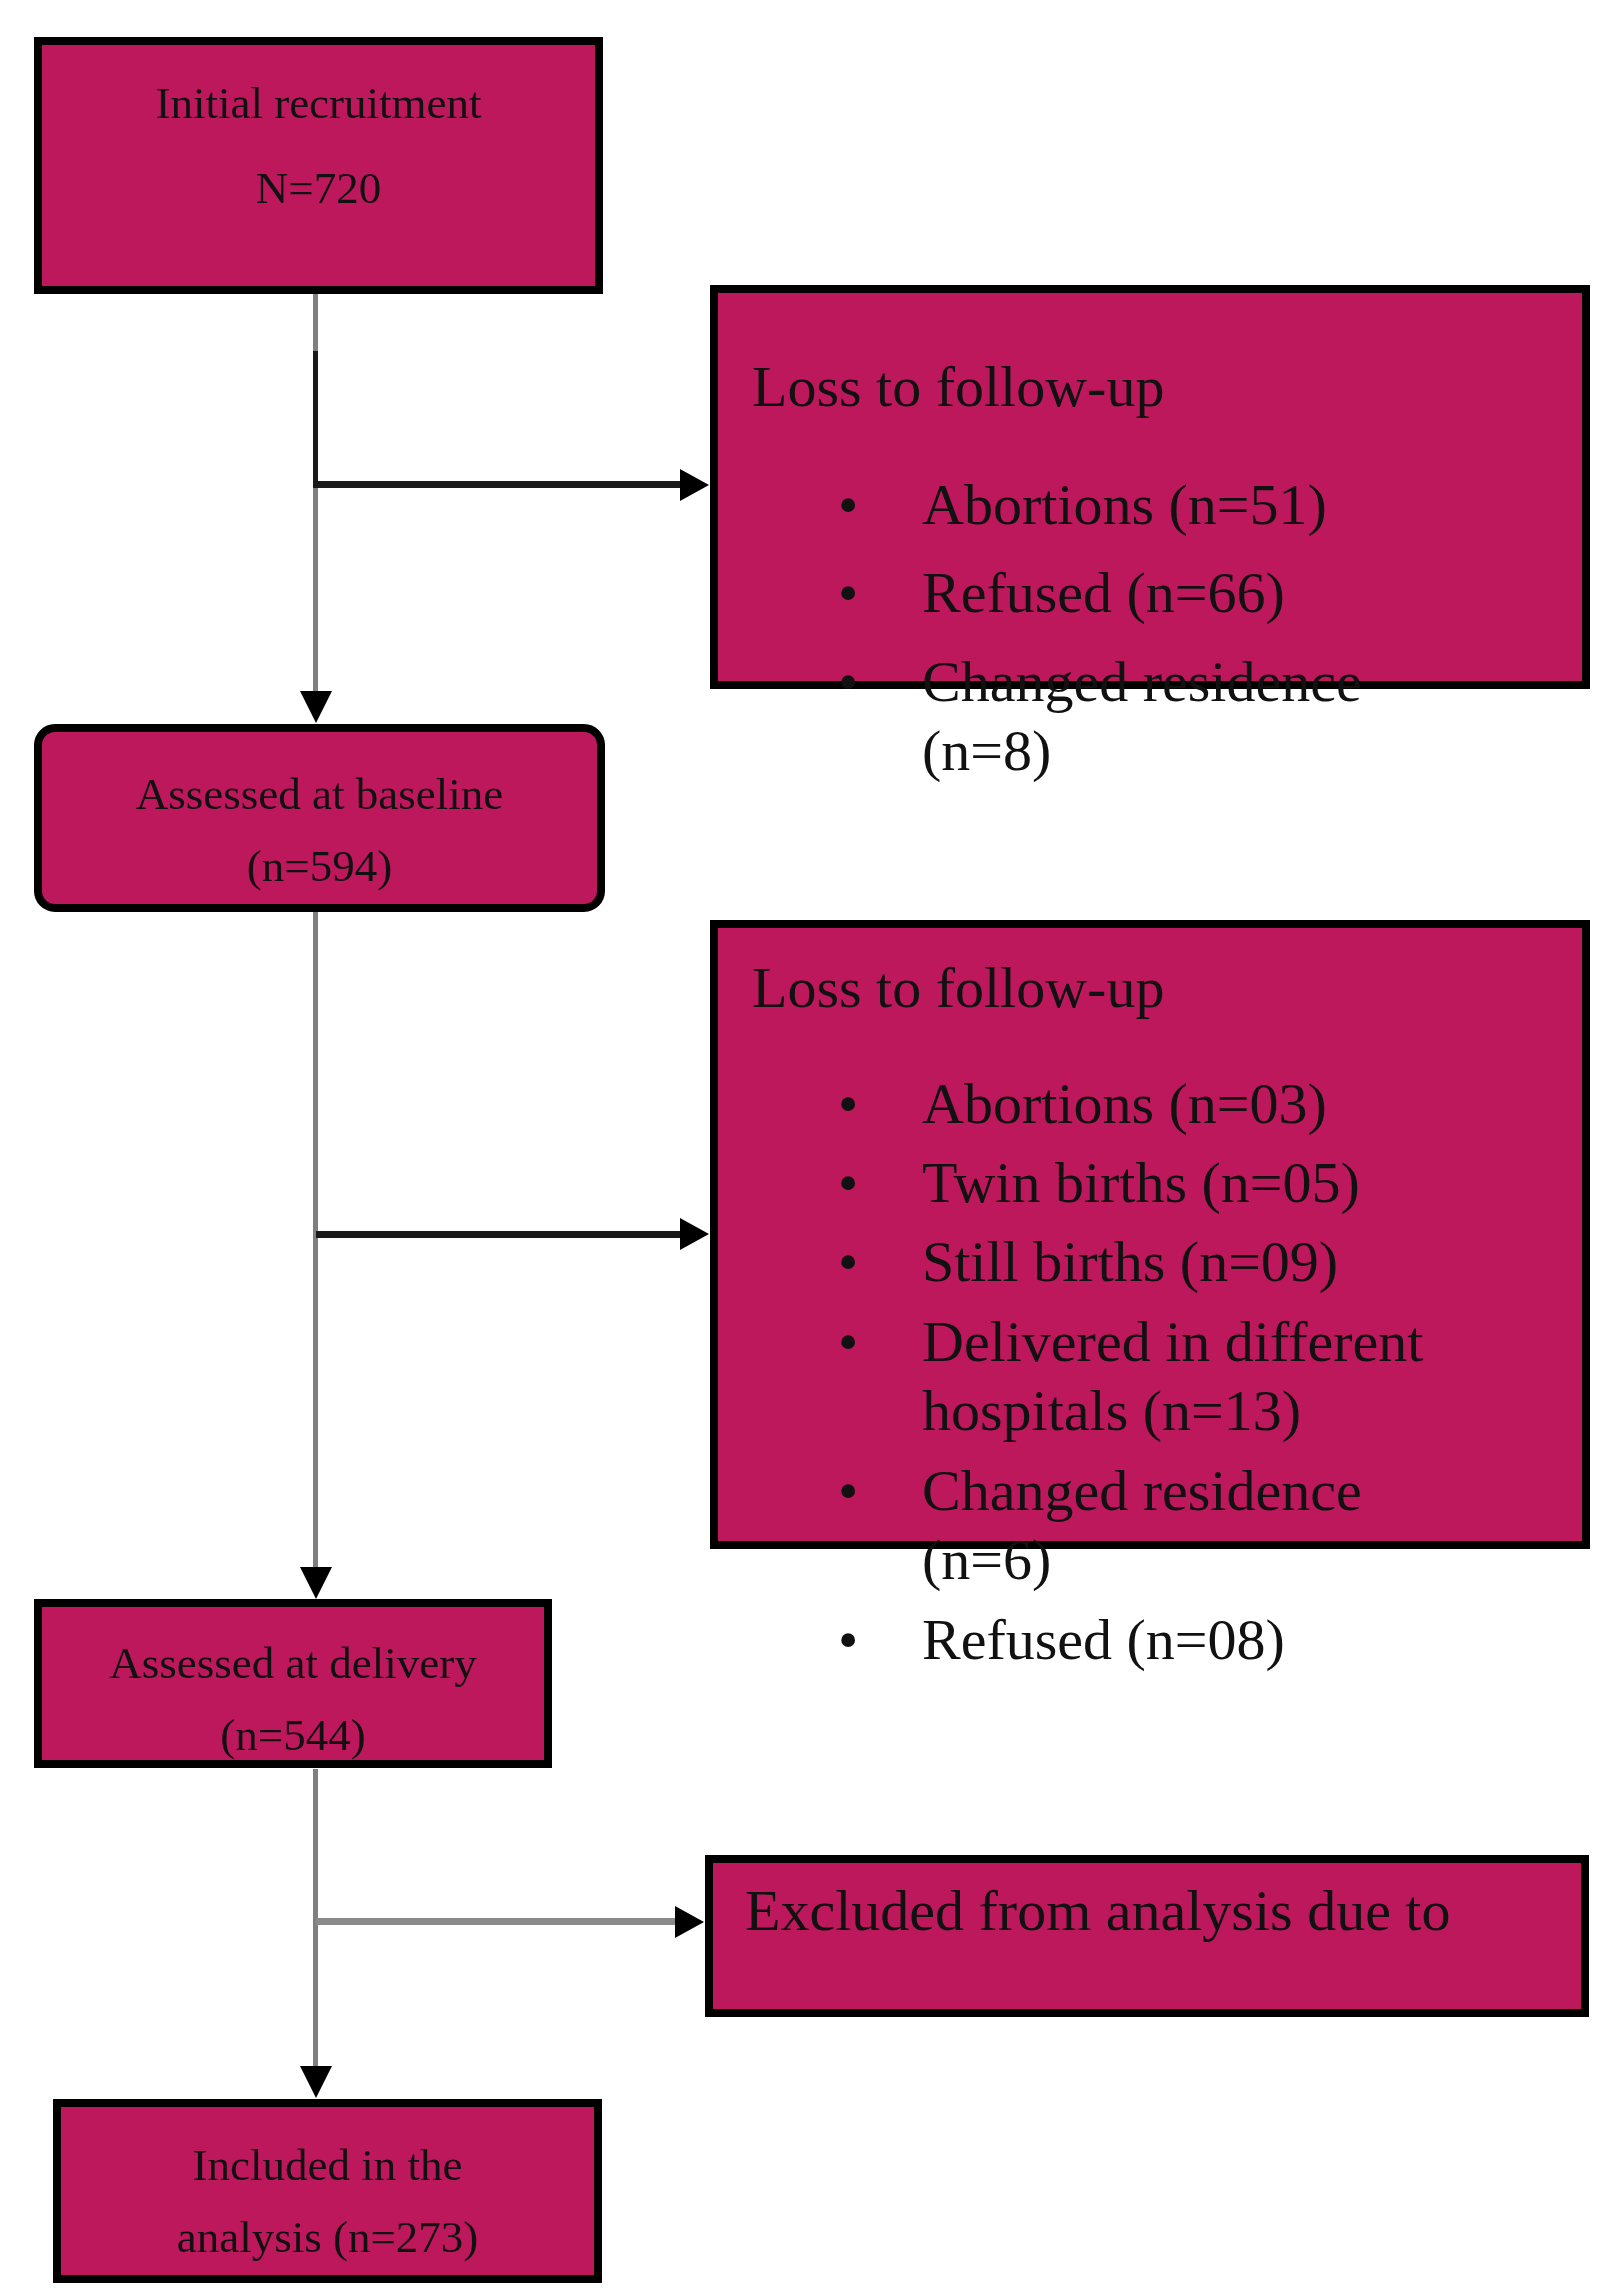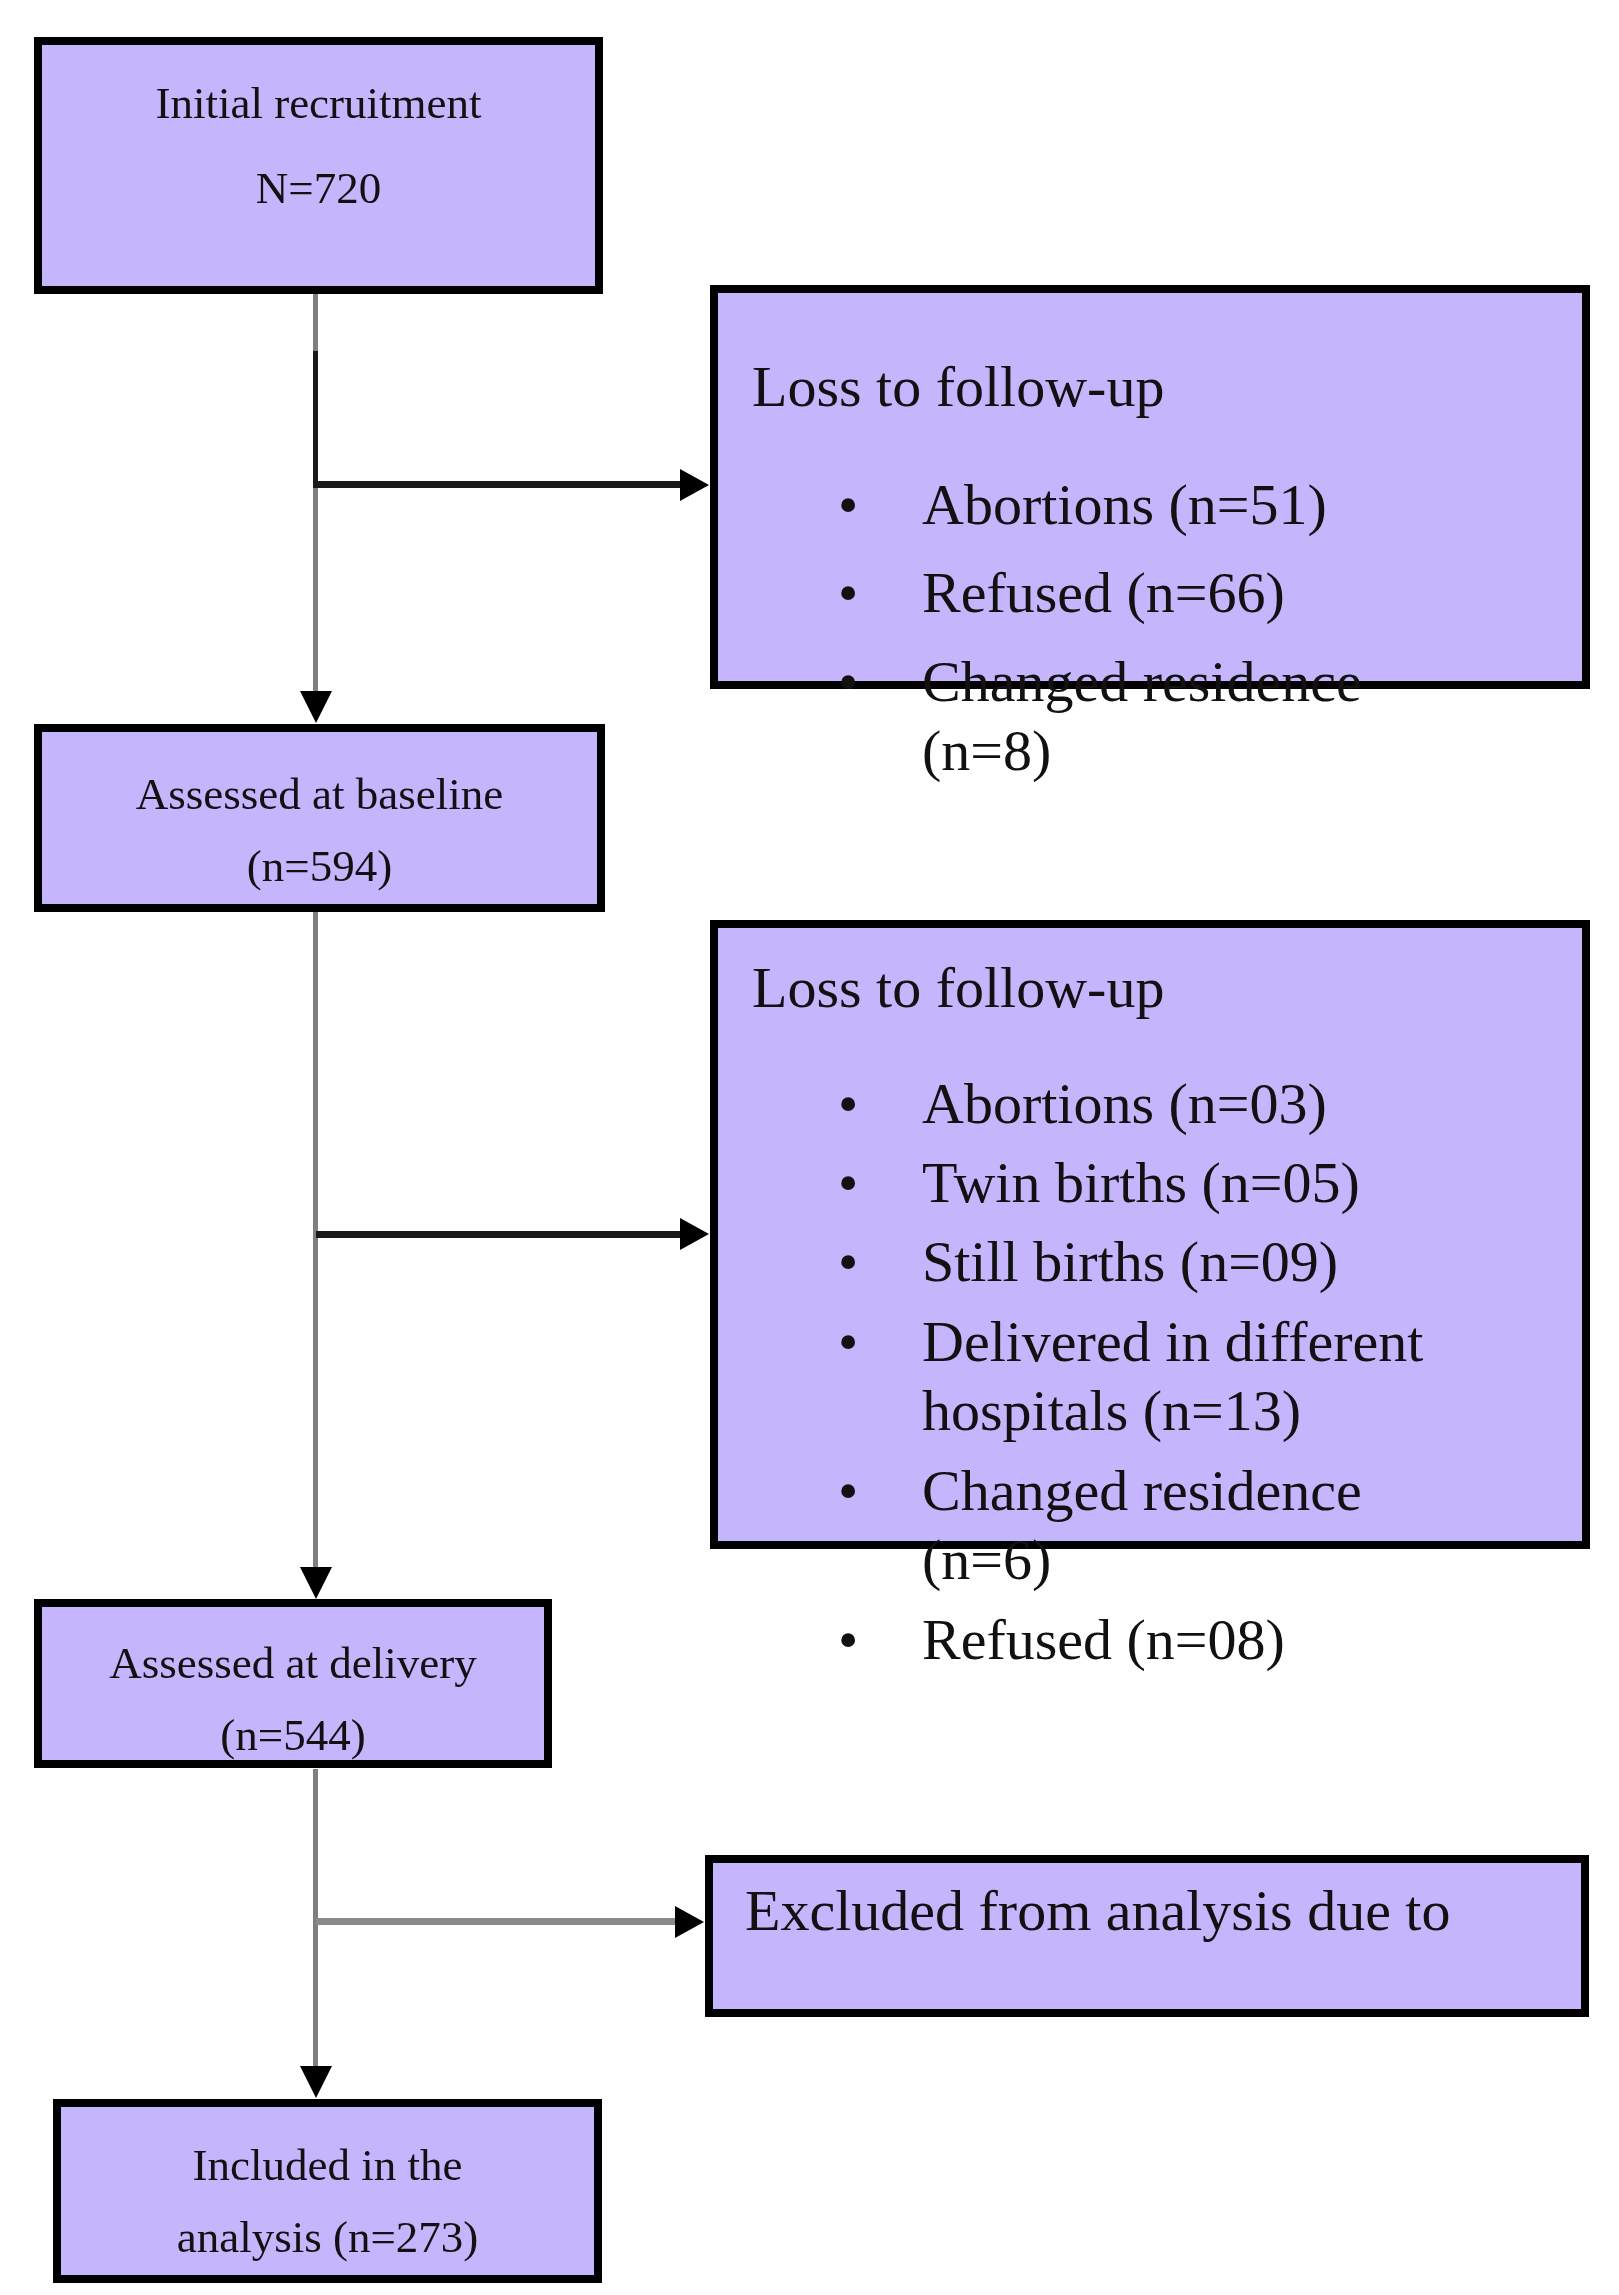--- a/index.html
+++ b/index.html
@@ -7,30 +7,30 @@
     position:relative;
     width:1620px;height:2295px;
     background:#ffffff;
     font-family:"Liberation Serif","DejaVu Serif",serif;
     color:#111111;
   }
   .box{
     position:absolute;
     box-sizing:border-box;
     border:8.4px solid #000000;
-    background:#c4b5fd;
+    background:#be185d;
   }
   .center-box{ text-align:center; font-size:45px; line-height:1.2; }
   .left-box{ text-align:left; font-size:58px; line-height:1.2; }
 
   .stage-line2{ margin-top:18px; }
   #box-initial .stage-line2{ margin-top:31px; }
 
   #box-initial{ left:34px; top:37px; width:569px; height:257px; padding-top:31px; }
-  #box-baseline{ left:34px; top:724px; width:571px; height:188px; padding-top:35px; }
+  #box-baseline{ left:34px; top:724px; width:571px; height:188px; padding-top:35px;border-radius:21px; }
   #box-delivery{ left:34px; top:1599px; width:518px; height:169px; padding-top:29px; }
   #box-included{ left:53px; top:2099px; width:549px; height:184px; padding-top:31px; }
 
   #box-loss1{ left:710px; top:285px; width:880px; height:404px; padding:59px 21px 0 34px; }
   #box-loss2{ left:710px; top:920px; width:880px; height:629px; padding:25px 21px 0 34px; }
   #box-excluded{ left:705px; top:1855px; width:884px; height:162px; padding:12.6px 14px 0 32px; }
   #box-excluded .stage-line2{ margin-top:21px; }
 
   ul.loss-list{
     list-style:none;

